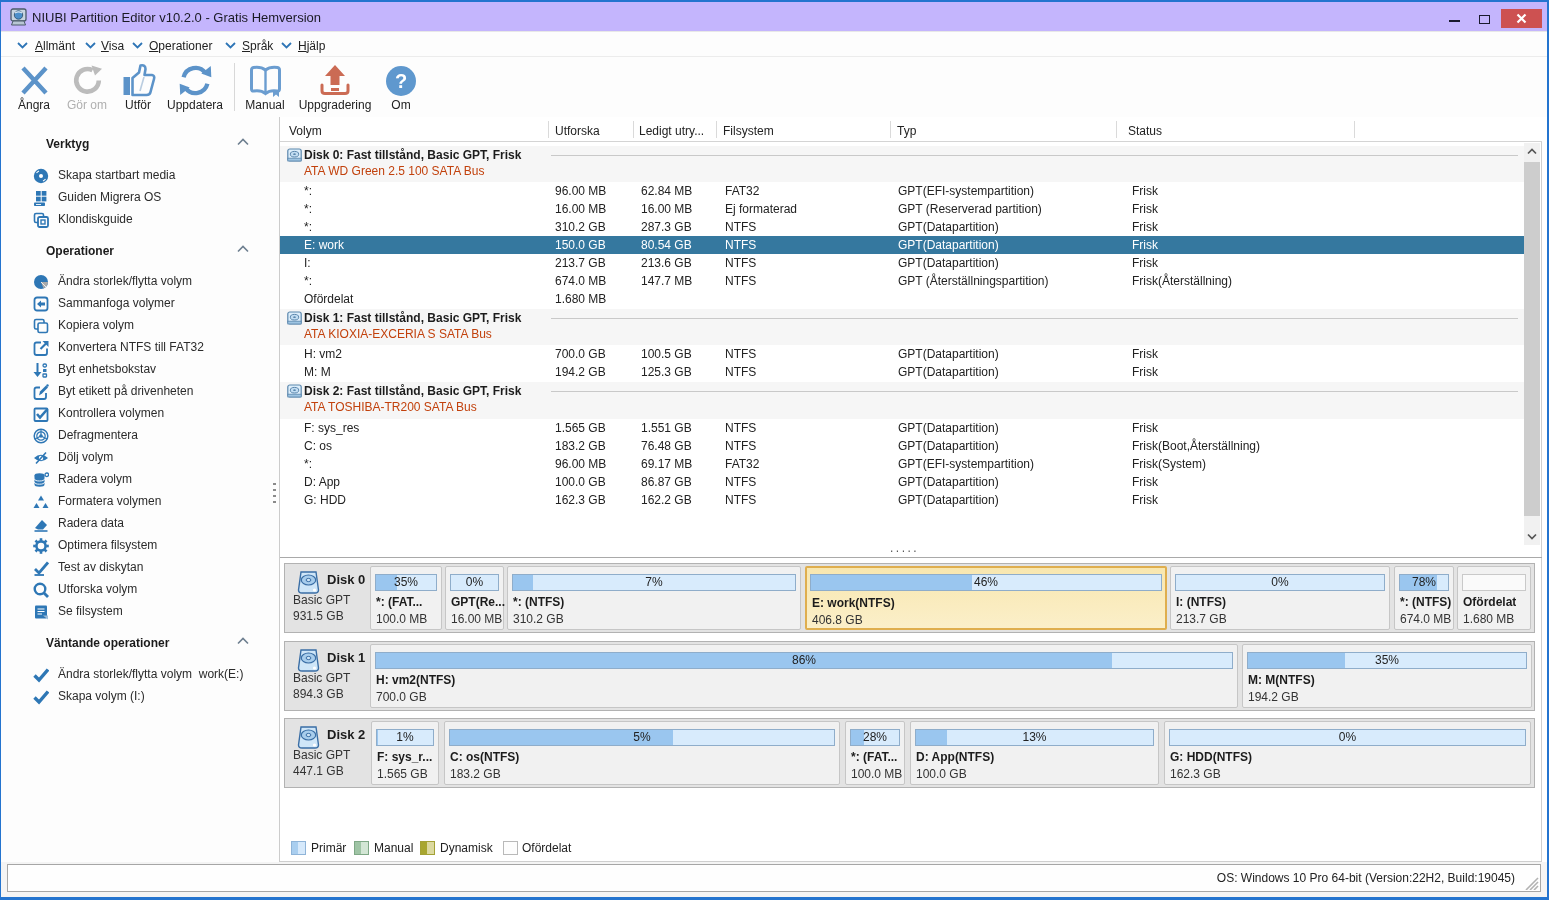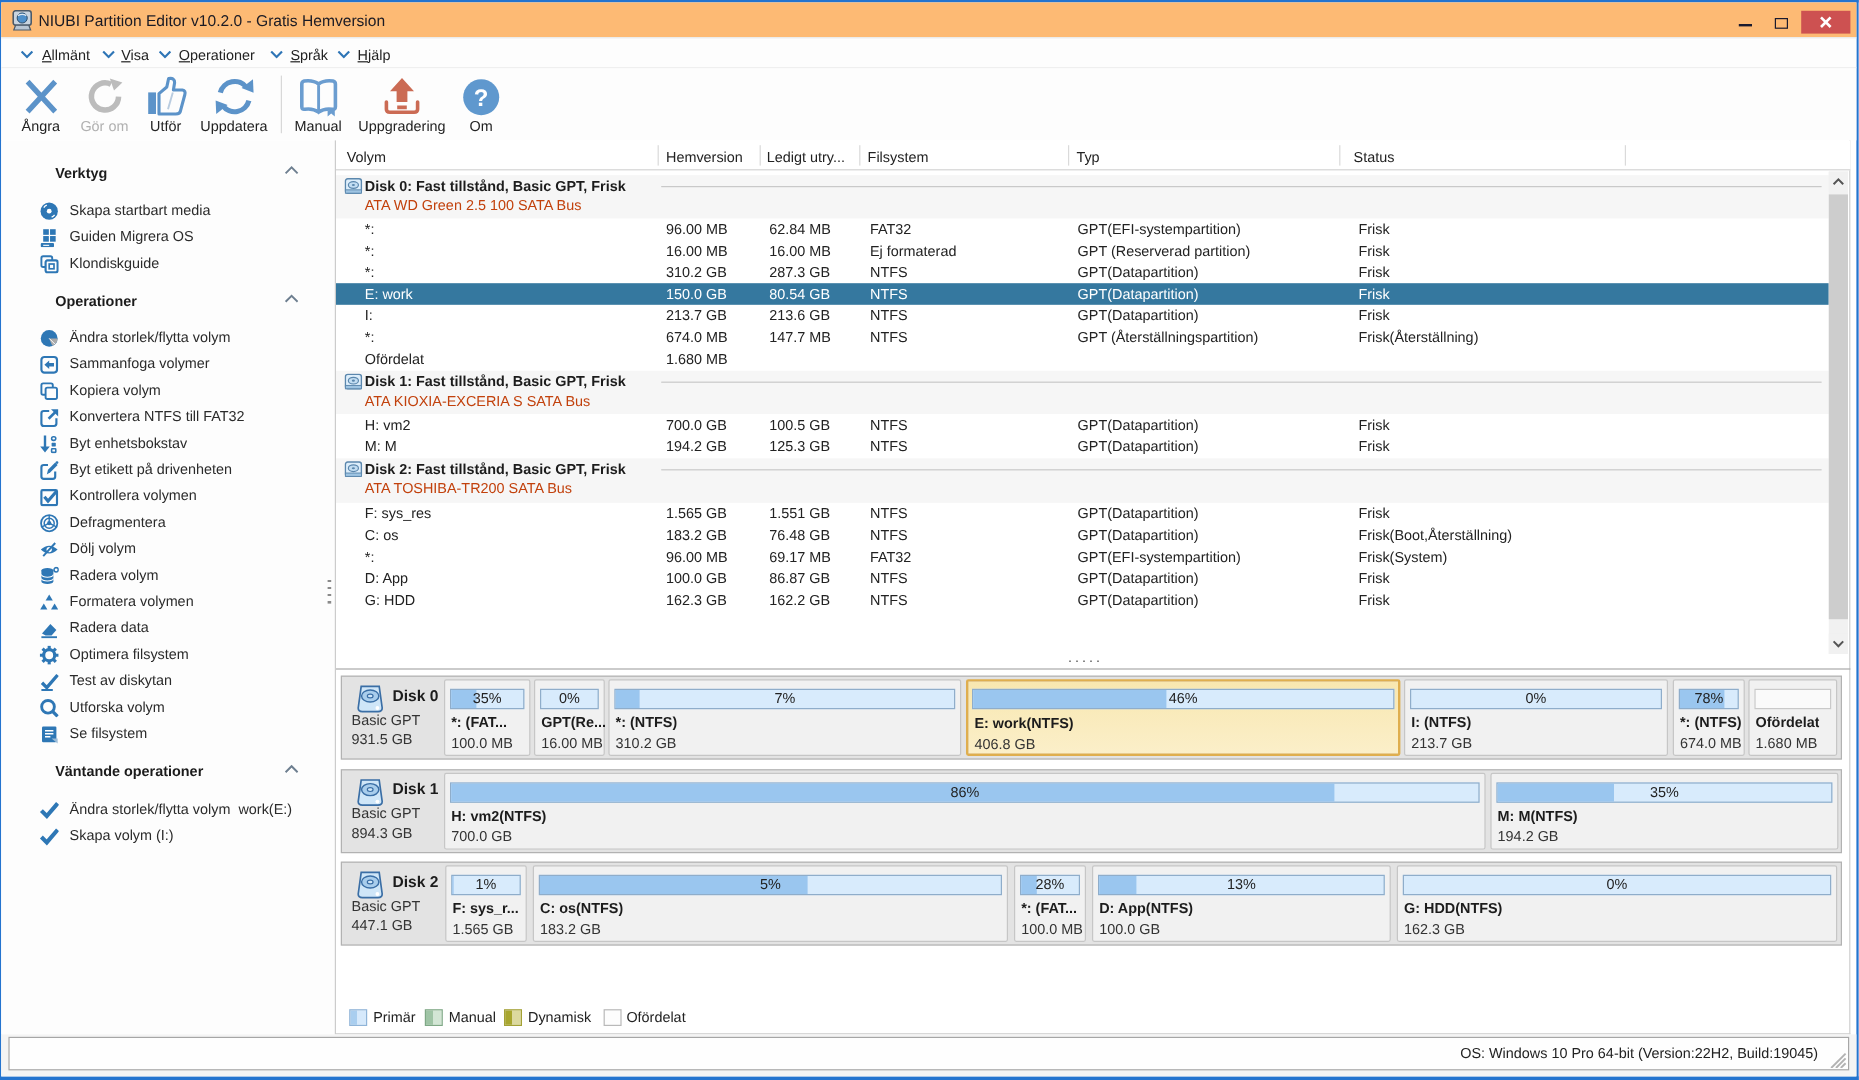--- a/index.html
+++ b/index.html
@@ -1,19 +1,19 @@
 <!DOCTYPE html>
 <html><head><meta charset="utf-8">
 <style>
 *{margin:0;padding:0;box-sizing:border-box;}
 html,body{width:1549px;height:900px;overflow:hidden;}
 body{font-family:"Liberation Sans",sans-serif;font-size:12px;color:#222;background:#fff;position:relative;}
 .abs{position:absolute;}
 .blue-edge{position:absolute;background:#2474cf;}
-#titlebar{position:absolute;left:1px;top:2px;width:1546px;height:29px;background:#fdba74;}
+#titlebar{position:absolute;left:1px;top:2px;width:1546px;height:29px;background:#c4b5fd;}
 #title-text{position:absolute;left:31px;top:8px;font-size:13px;color:#1a1a24;}
 #menubar{position:absolute;left:1px;top:31px;width:1546px;height:26px;background:#fdfdfd;border-top:1px solid #e8e8e8;border-bottom:1px solid #ececec;}
 .menu-item{position:absolute;top:6px;height:16px;line-height:16px;color:#222;}
 .menu-item u{text-decoration:underline;}
 .mchev{position:absolute;top:10px;}
 #toolbar{position:absolute;left:1px;top:57px;width:1546px;height:60px;background:#fdfdfd;}
 .tlabel{position:absolute;top:41px;font-size:12px;color:#222;text-align:center;transform:translateX(-50%);white-space:nowrap;}
 .tlabel.gray{color:#b0b0b0;}
 #sidebar{position:absolute;left:1px;top:117px;width:279px;height:745px;background:#fdfdfd;border-right:1px solid #cccccc;}
 .sb-head{position:absolute;left:45px;font-weight:bold;font-size:12px;color:#1b1b1b;white-space:nowrap;}
@@ -279,21 +279,21 @@
 <div class="sb-item" style="top:550px;">Ändra storlek/flytta volym&nbsp;&nbsp;work(E:)</div>
 <svg class="sb-ico" style="top:572px;" viewBox="0 0 16 16">
       <path d="M1.5 8.5 L6 13 L15 2.5" stroke="#2e77b5" stroke-width="3.4" fill="none"></path>
     </svg>
 <div class="sb-item" style="top:572px;">Skapa volym (I:)</div>
 <div class="abs" style="left:272px;top:366px;width:3px;height:20px;background-image:repeating-linear-gradient(#8a8a8a 0 2px,transparent 2px 6px);"></div>
 </div>
 <div id="tbl">
 <div class="abs" style="left:0;top:0;width:1262px;height:25px;background:#fff;border-bottom:1px solid #d4d4d4;">
 <div class="th" style="left:9px;top:7px;">Volym</div>
-<div class="th" style="left:275px;top:7px;">Hemversion</div>
+<div class="th" style="left:275px;top:7px;">Utforska</div>
 <div class="th" style="left:359px;top:7px;">Ledigt utry...</div>
 <div class="th" style="left:443px;top:7px;">Filsystem</div>
 <div class="th" style="left:617px;top:7px;">Typ</div>
 <div class="th" style="left:848px;top:7px;">Status</div>
 <div class="col-sep" style="left:268px;"></div>
 <div class="col-sep" style="left:353px;"></div>
 <div class="col-sep" style="left:436px;"></div>
 <div class="col-sep" style="left:610px;"></div>
 <div class="col-sep" style="left:836px;"></div>
 <div class="col-sep" style="left:1074px;"></div>

